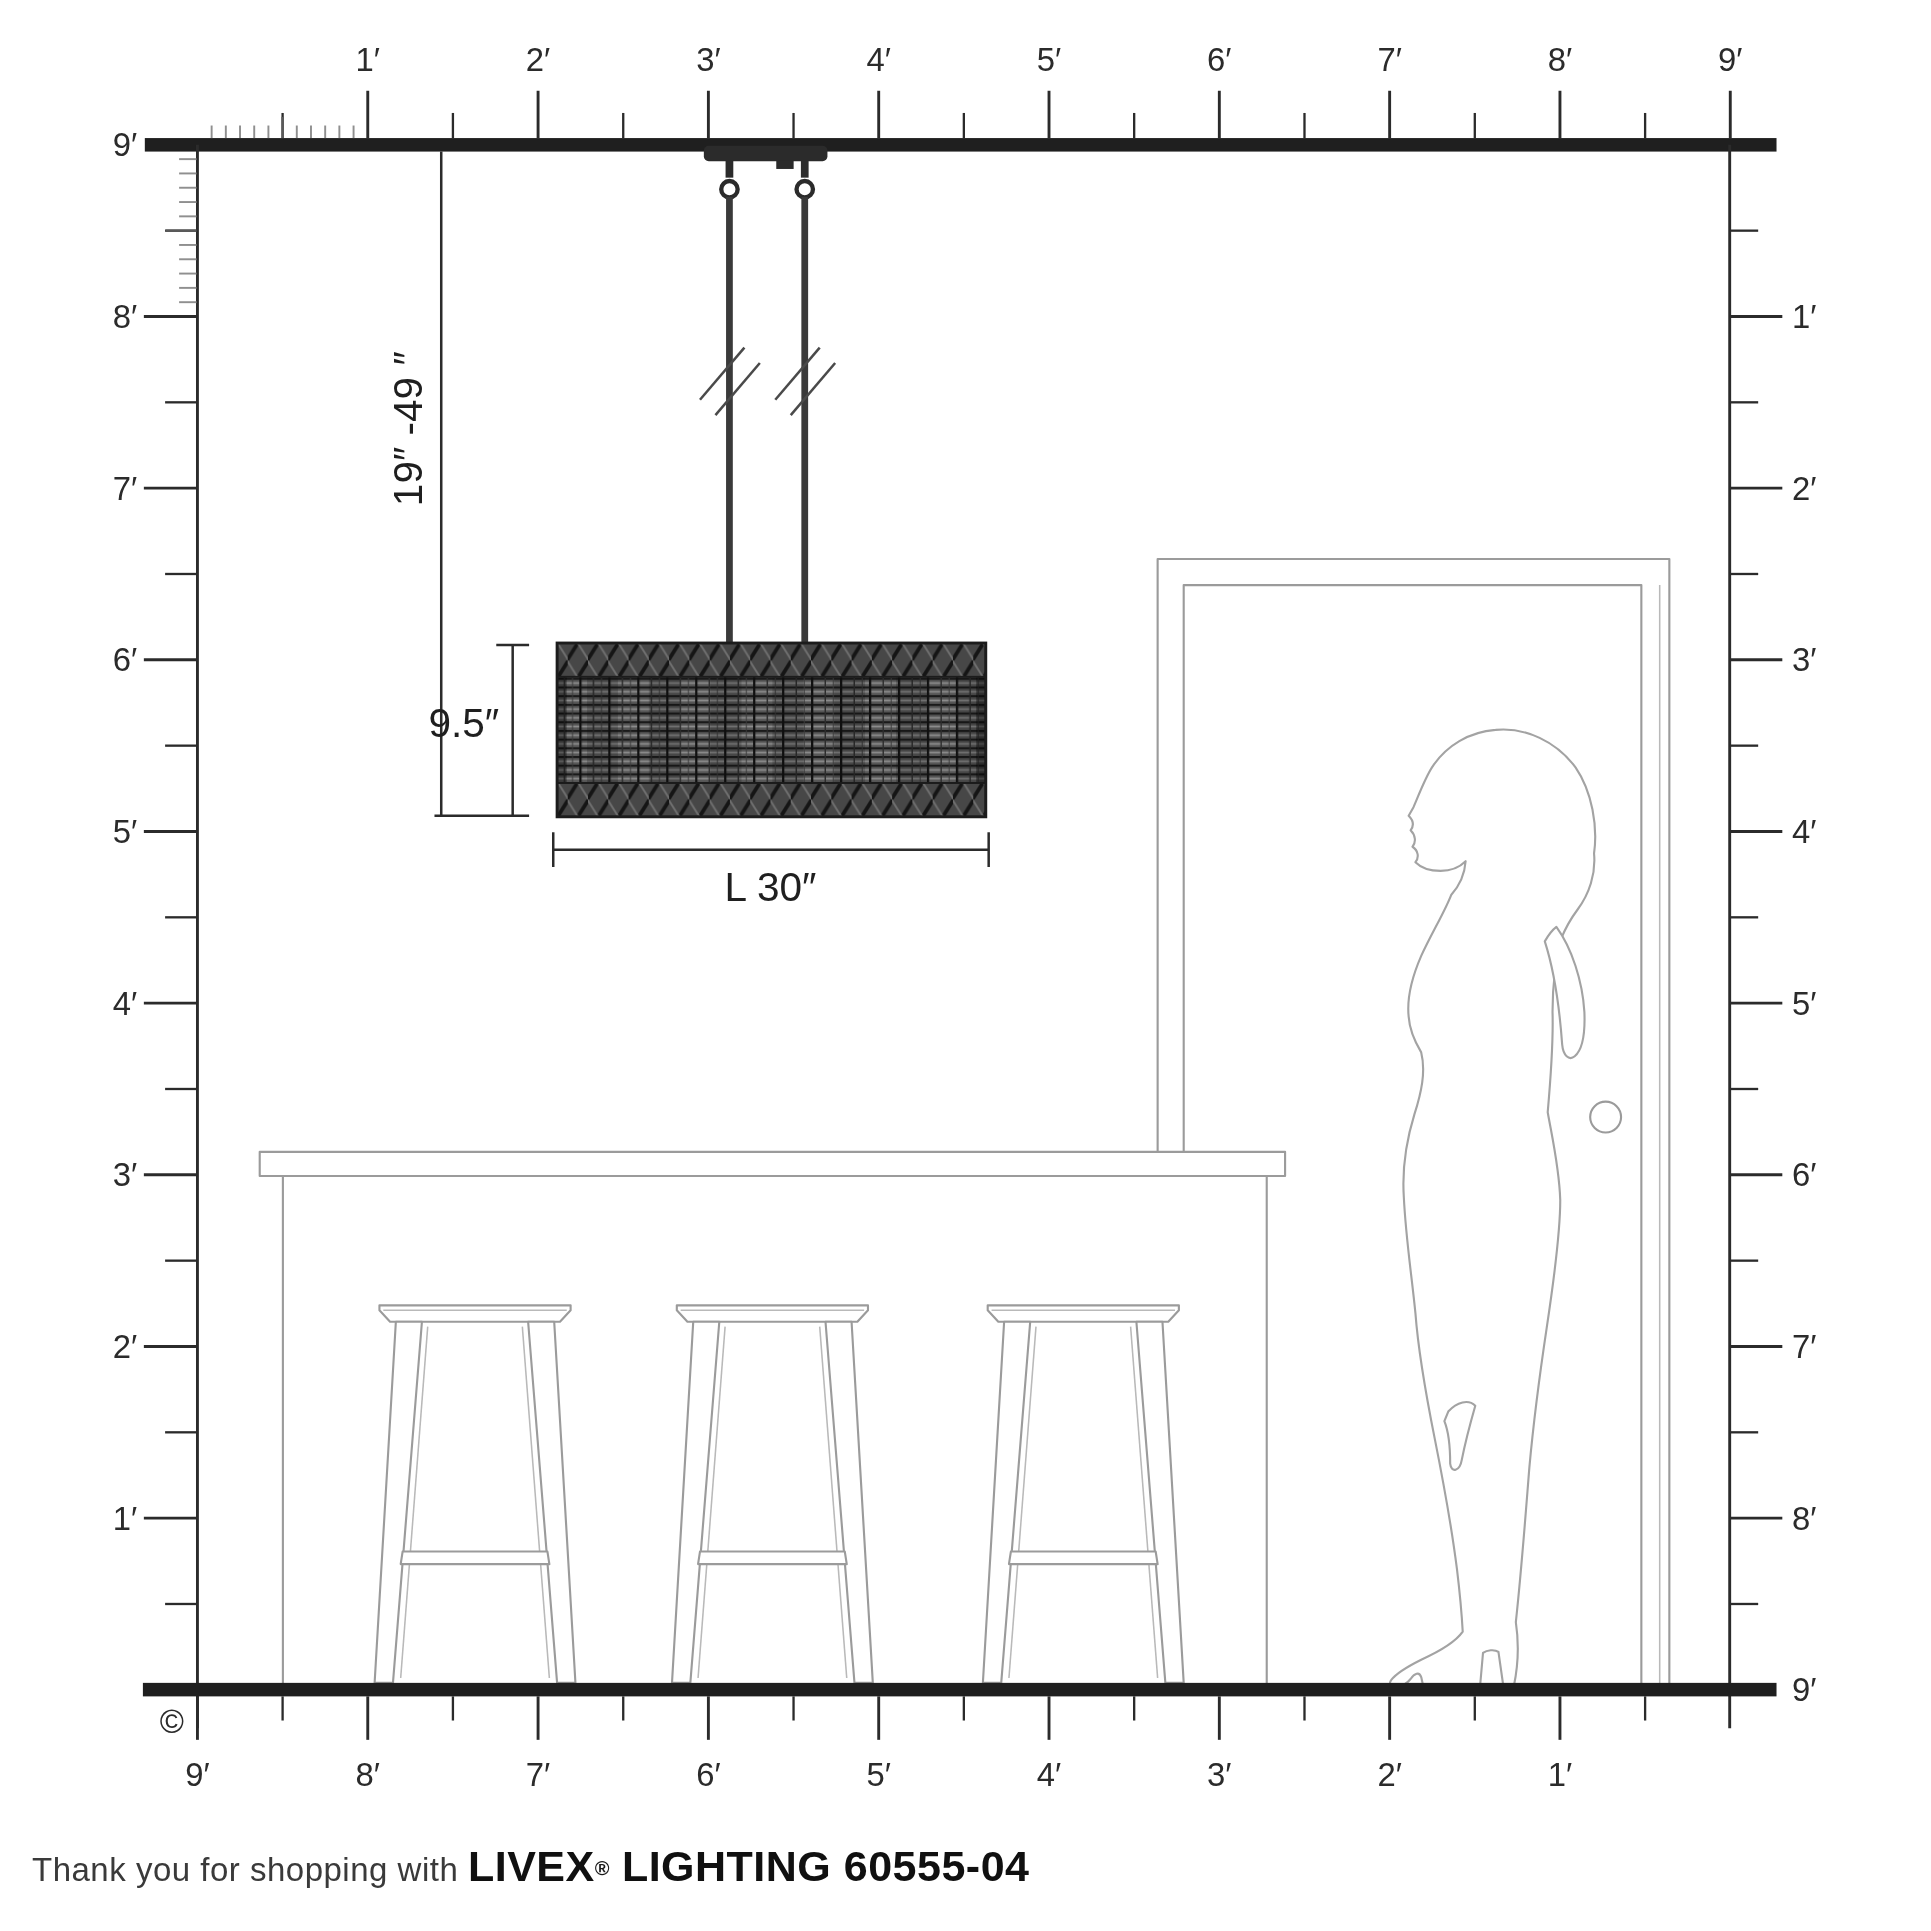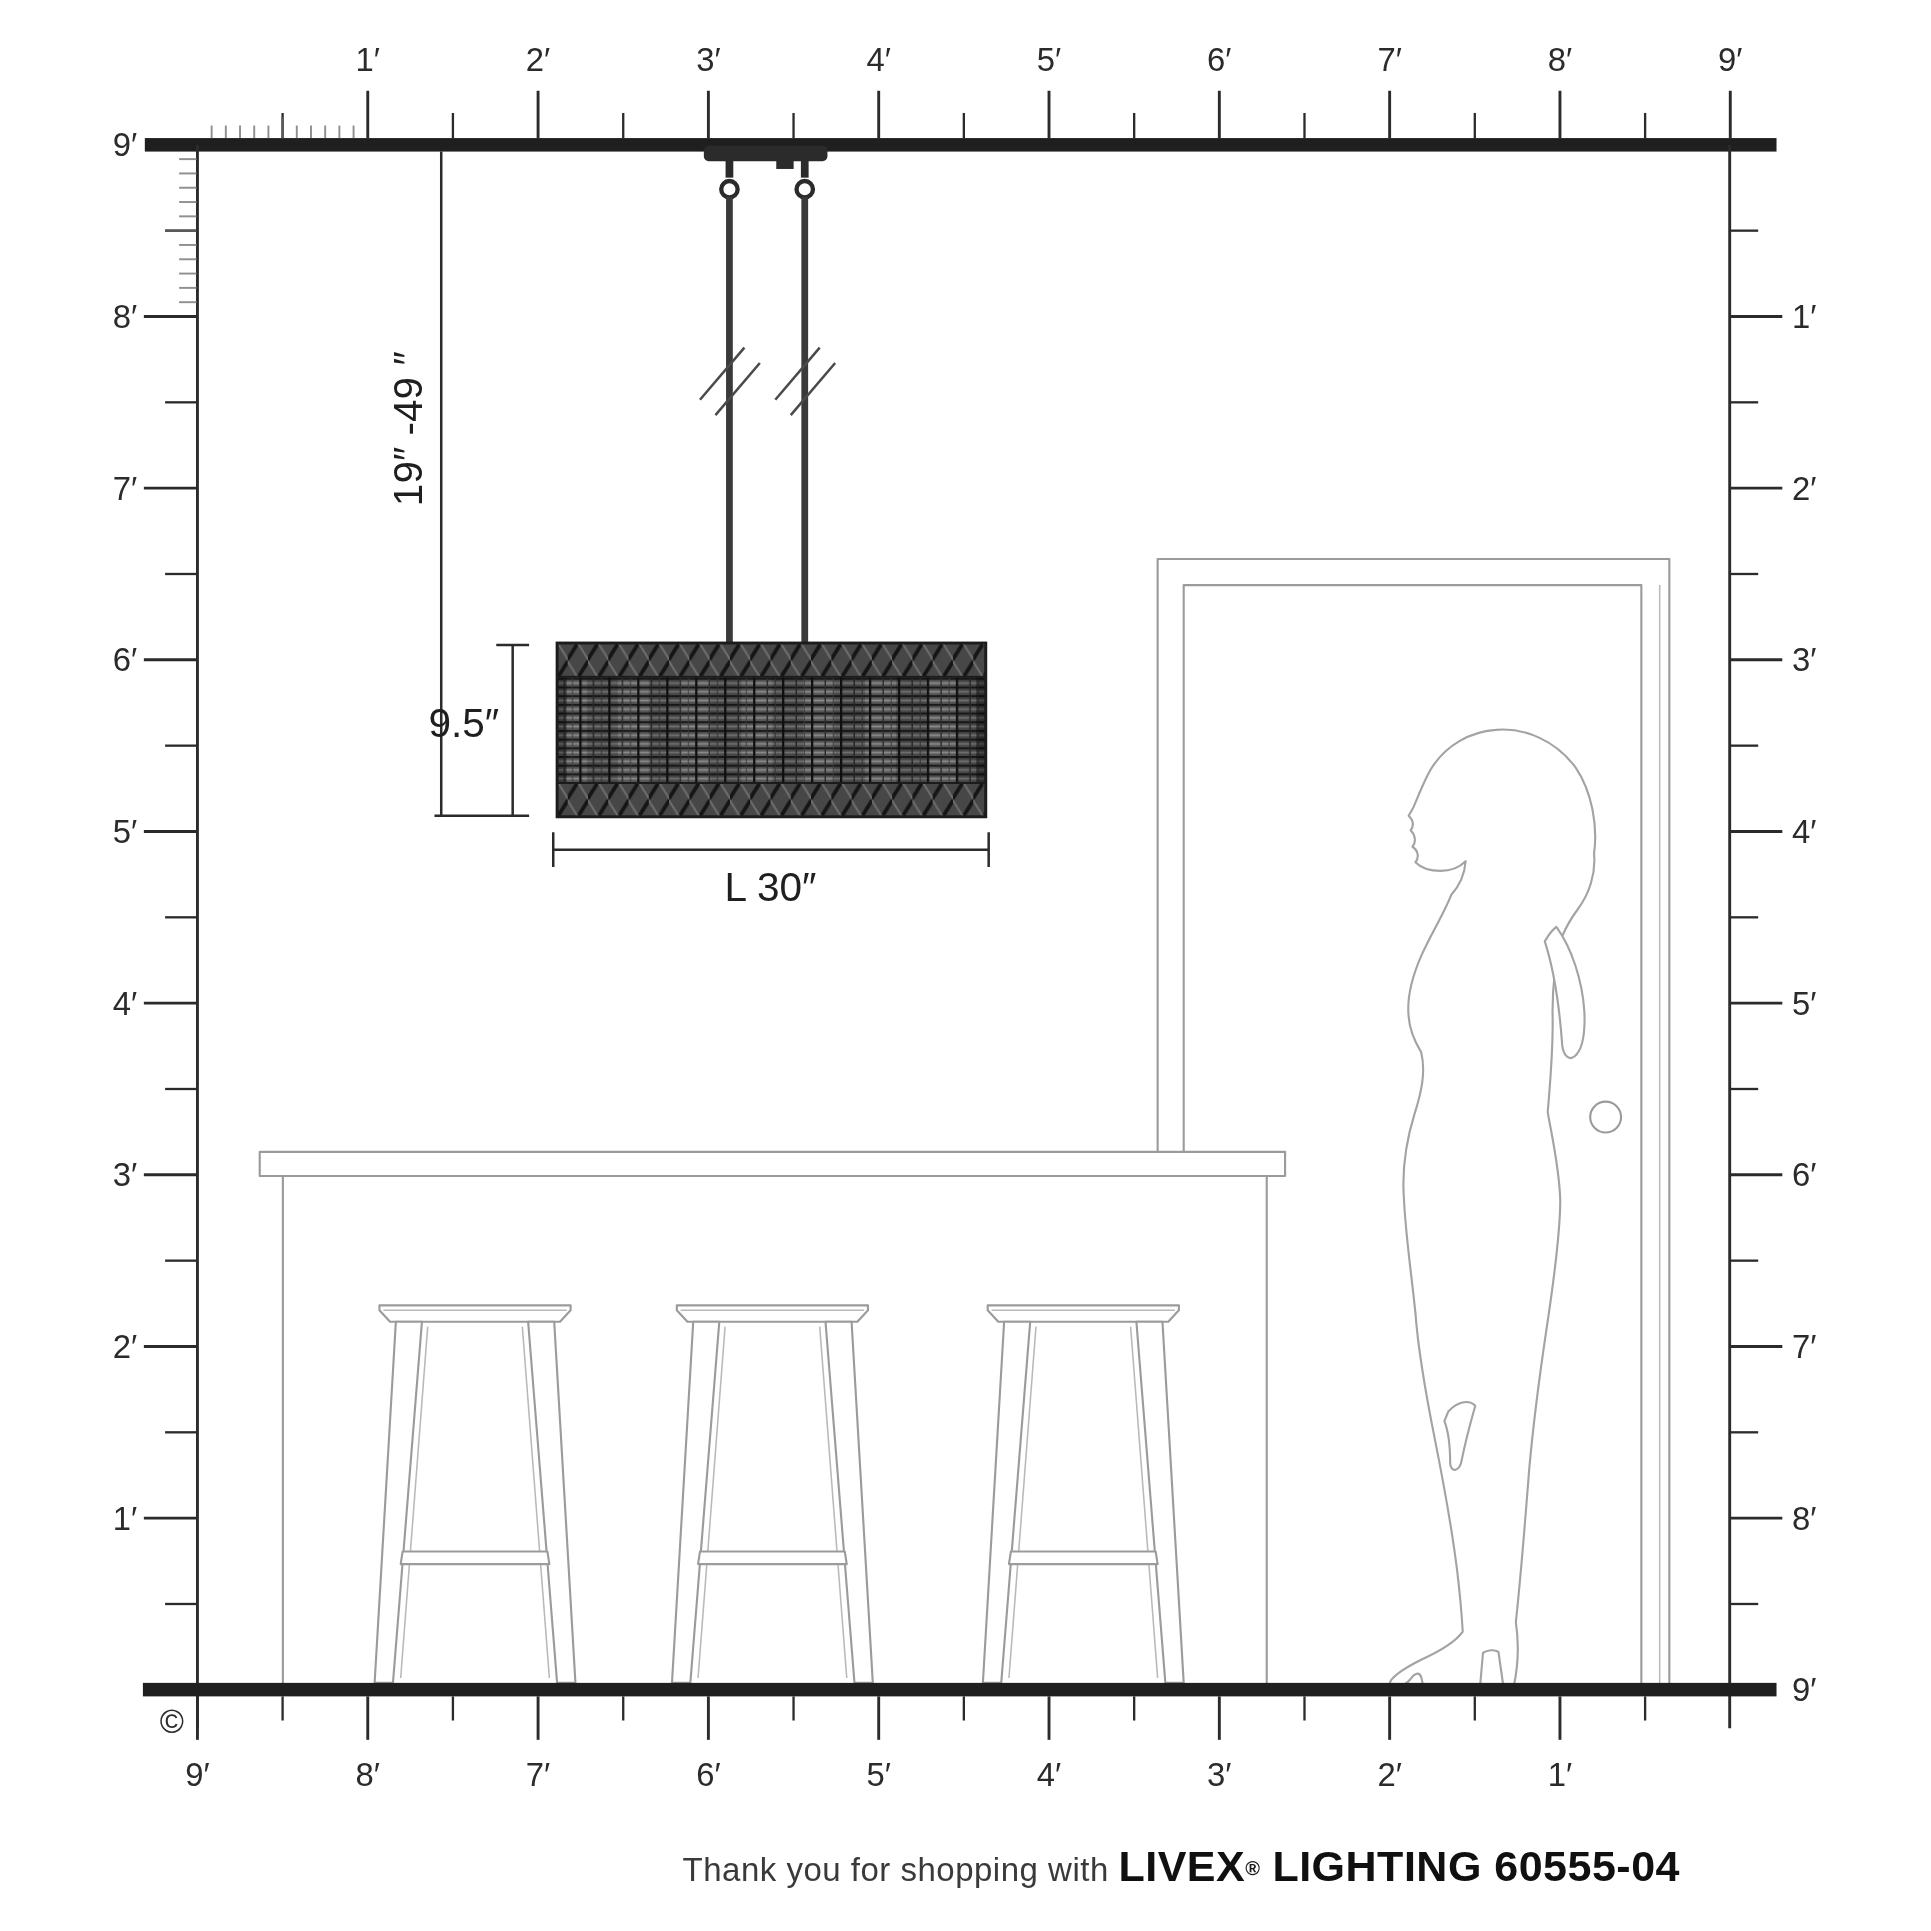--- a/index.html
+++ b/index.html
@@ -15,22 +15,22 @@
   .ruler-label{font-family:"Liberation Sans",sans-serif;font-size:34px;fill:#2b2b2b;}
   .dim{stroke:#2b2b2b;stroke-width:2.6;fill:none;}
   .dim-label{font-family:"Liberation Sans",sans-serif;font-size:42px;fill:#1f1f1f;}
   .furn{fill:#ffffff;stroke:#9b9b9b;stroke-width:2.2;stroke-linejoin:round;}
   .furn-line{stroke:#b9b9b9;stroke-width:1.6;}
   .woman{fill:#ffffff;stroke:#a3a3a3;stroke-width:2.2;stroke-linejoin:round;stroke-linecap:round;}
   .metal{fill:#2b2b2b;}
   .rod{fill:#3a3a3a;}
   .break-mark{stroke:#4a4a4a;stroke-width:2.6;}
   .copyright{font-family:"Liberation Sans",sans-serif;font-size:34px;fill:#2b2b2b;}
-  #footer{position:absolute;left:0;top:1842px;width:1680px;text-align:right;
-          color:#1a1a1a;white-space:nowrap;}
+  #footer{position:absolute;left:0;top:1842px;width:1680px;text-align:left;
+          color:#1a1a1a;white-space:nowrap;padding-left:32px;}
   #footer .light{font-size:33px;font-weight:400;color:#3a3a3a;letter-spacing:0.5px;}
   #footer .bold{font-size:43px;font-weight:700;color:#101010;letter-spacing:0.5px;}
   #footer sup{font-size:20px;font-weight:700;vertical-align:super;}
 </style>
 </head>
 <body>
 
 <div id="stage">
 <svg id="diagram" width="1931" height="1931" viewBox="0 0 2000 2000">
 

